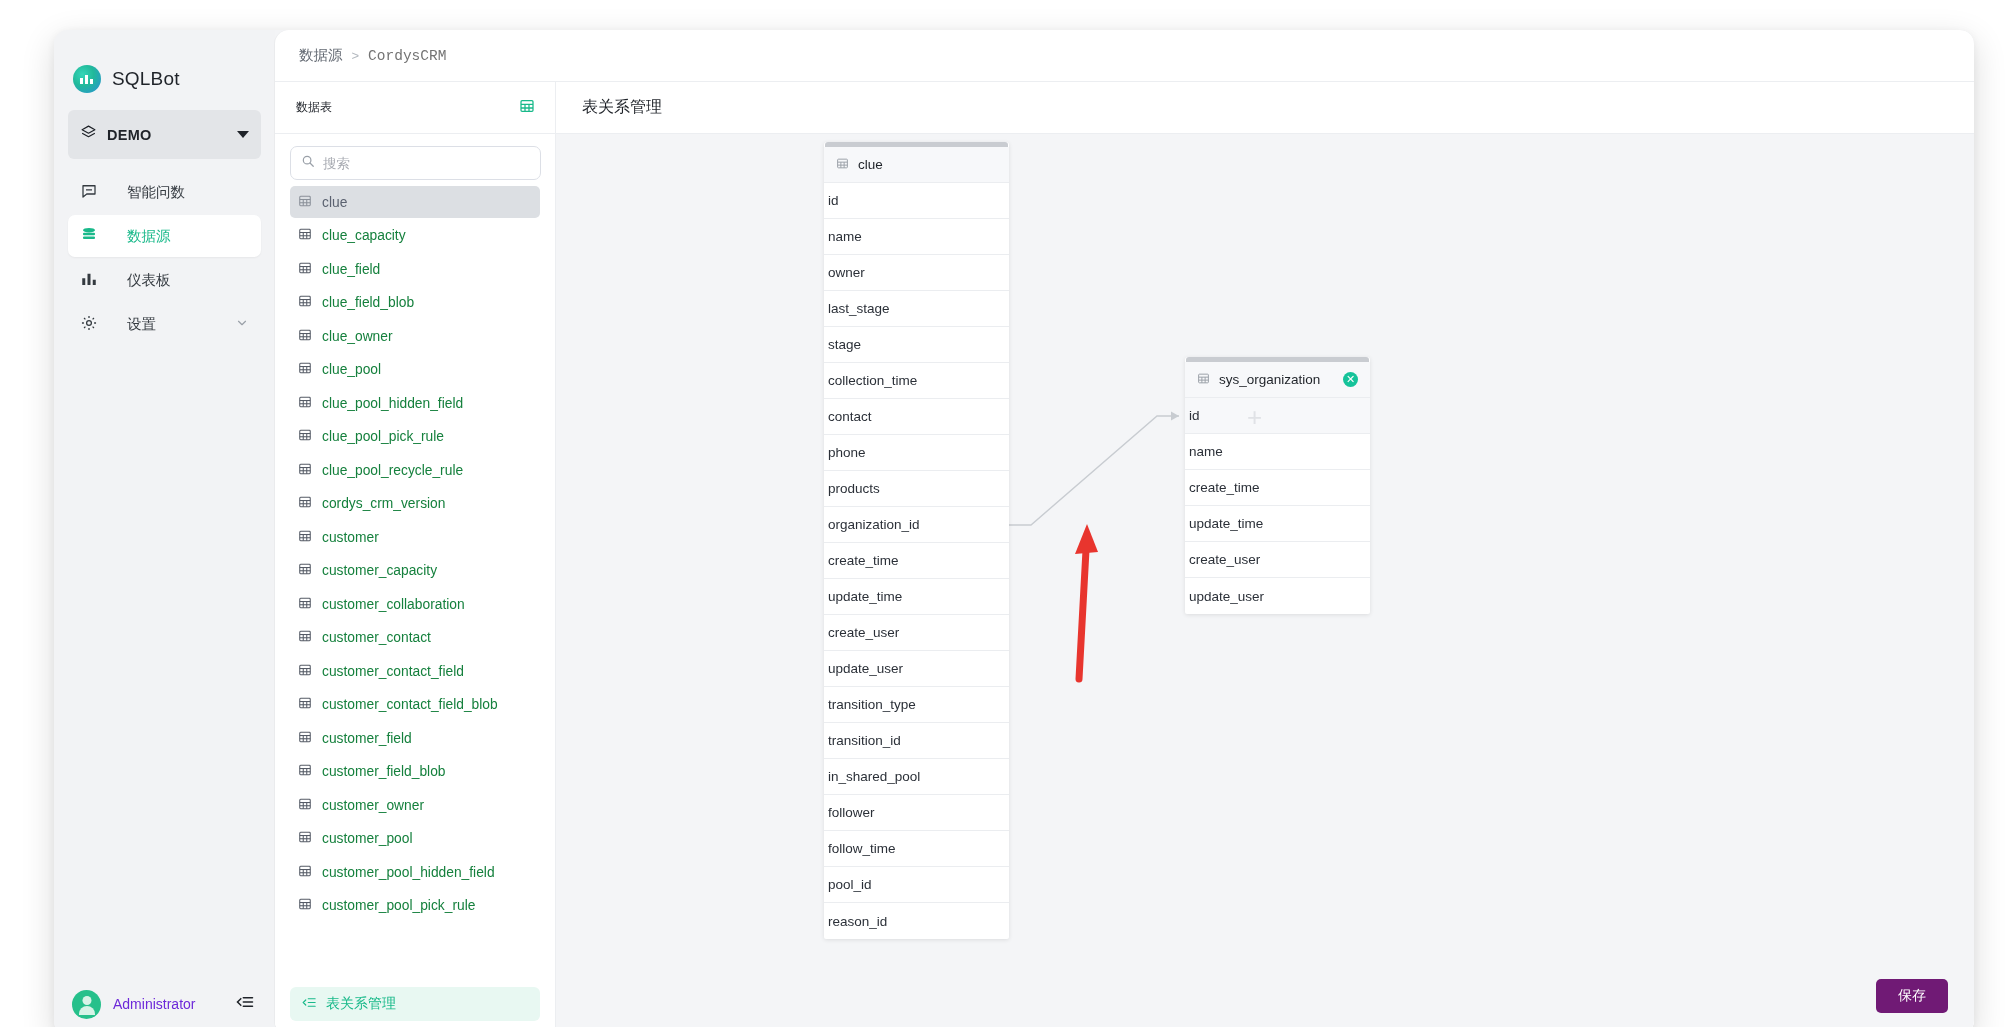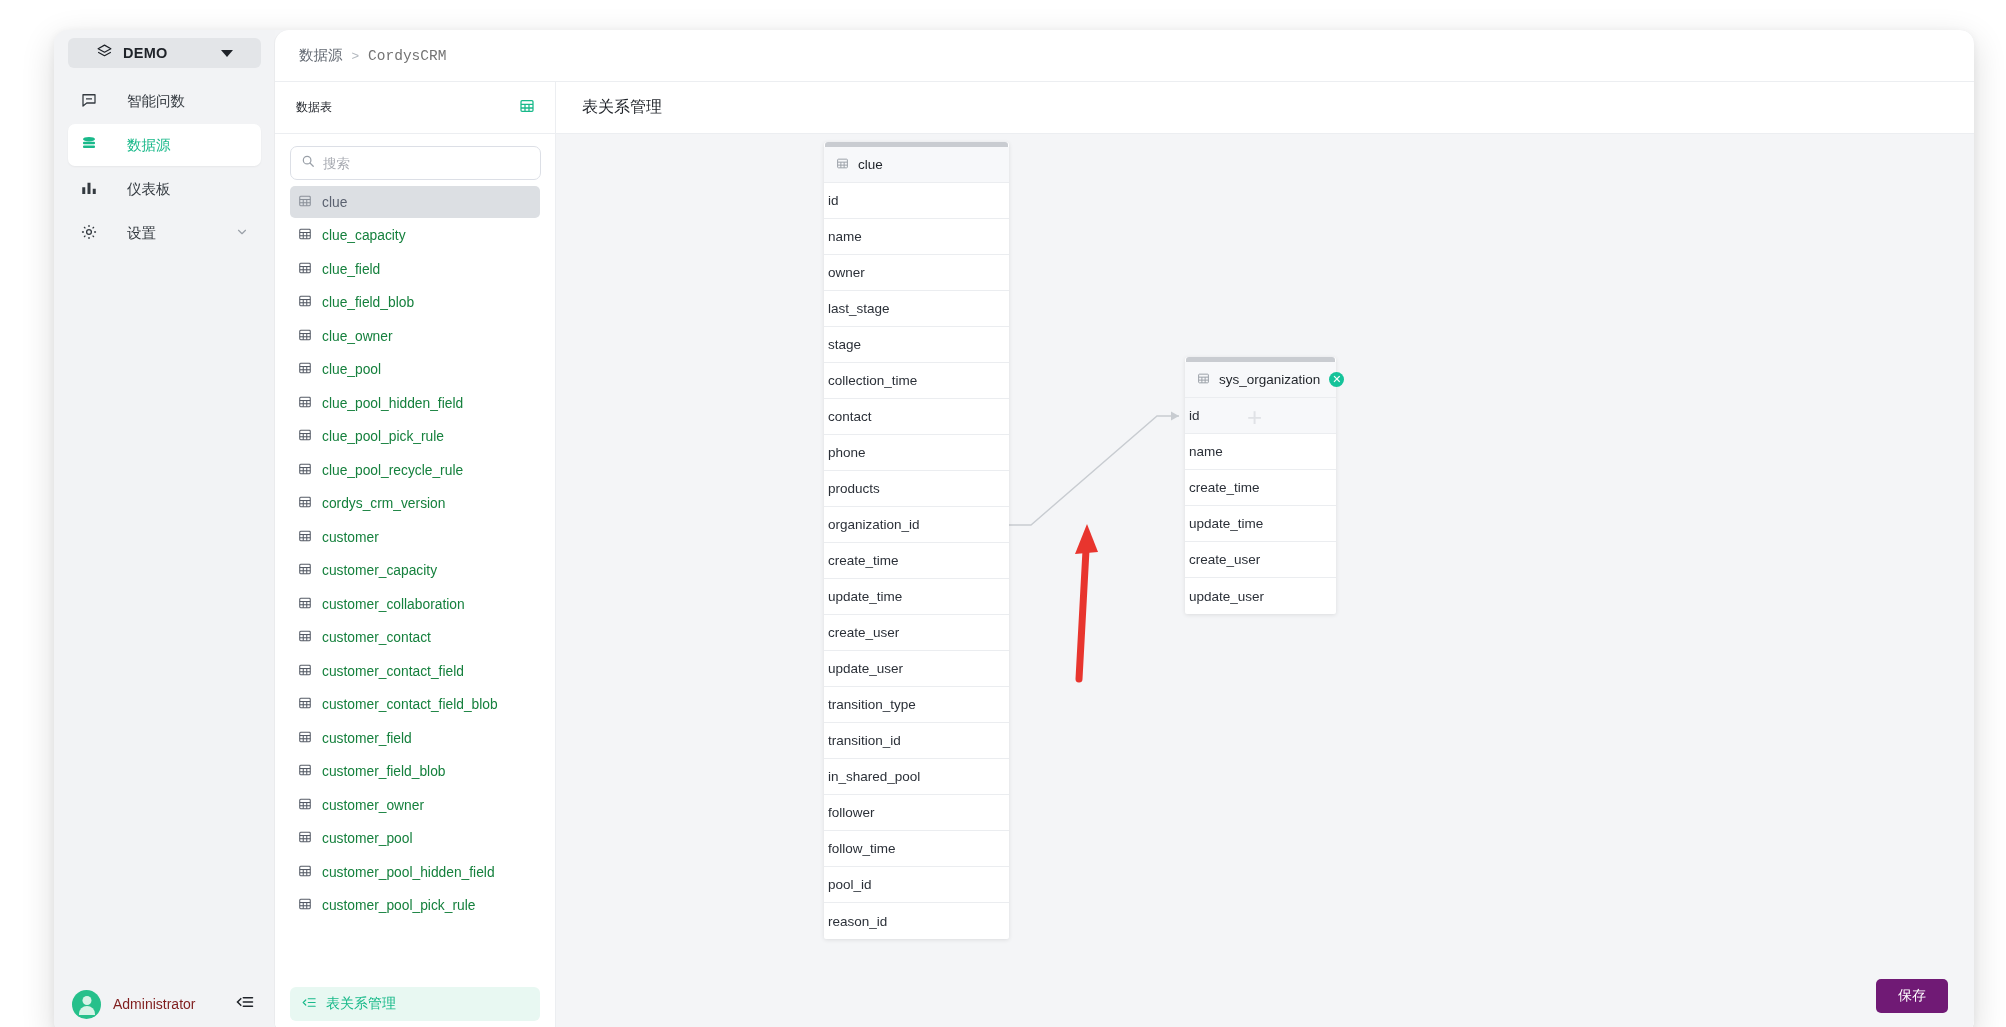--- a/index.html
+++ b/index.html
@@ -40,23 +40,23 @@
     content:""; position:absolute; left:7px; top:9px; width:14px; height:10px;
     background:
       linear-gradient(#fff,#fff) 0 4px/3px 6px no-repeat,
       linear-gradient(#fff,#fff) 5px 1px/3px 9px no-repeat,
       linear-gradient(#fff,#fff) 10px 5px/3px 5px no-repeat;
   }
   .brand-name { font-size: 19px; color: #1f2329; font-weight: 400; letter-spacing:.2px;}
 
   .ds-select {
     margin: 8px 14px 0 14px;
-    height: 30px; border-radius: 6px;
+    height: 49px; border-radius: 6px;
     background: #e3e5e8;
-    display: flex; align-items: center; padding: 0 28px; gap: 10px;
+    display: flex; align-items: center; padding: 0 12px; gap: 10px;
     cursor: pointer;
   }
   .ds-select .label { font-size: 14.5px; color:#1f2329; font-weight:600; flex:1; letter-spacing:.3px;}
   .caret-down { width:0;height:0;border-left:6px solid transparent;border-right:6px solid transparent;border-top:7px solid #1f2329; }
 
   .nav-list { margin-top: 10px; }
   .nav-item {
     display:flex; align-items:center; gap:29px;
     height: 42px; margin: 2px 14px; padding: 0 12px;
     border-radius: 7px; cursor:pointer;
@@ -69,21 +69,21 @@
   .user-row {
     display:flex; align-items:center; gap:12px;
     height: 62px; padding: 0 20px 0 18px;
   }
   .avatar {
     width: 29px; height:29px; border-radius:50%;
     background:#26c08b; position:relative; flex:0 0 29px;
   }
   .avatar::before{content:"";position:absolute;left:50%;top:6px;transform:translateX(-50%);width:9px;height:9px;border-radius:50%;background:#d7f3e7;}
   .avatar::after{content:"";position:absolute;left:50%;bottom:4px;transform:translateX(-50%);width:16px;height:9px;border-radius:8px 8px 0 0;background:#d7f3e7;}
-  .user-name{font-size:14px;color:#7f1d1d;flex:1;}
+  .user-name{font-size:14px;color:#6d28d9;flex:1;}
 
   
   #right-panel {
     flex: 1; height: 100%;
     background:#ffffff;
     border-radius: 14px 14px 14px 14px;
     display:flex; flex-direction:column;
     overflow:hidden;
     box-shadow: -1px 0 0 rgba(0,0,0,0.03);
   }
@@ -189,20 +189,24 @@
     pointer-events:none;
   }
 </style>
 </head>
 <body>
 
 <div id="app-window">
 
   <div id="left-nav">
 
+    <div class="brand">
+      <div class="brand-logo"></div>
+      <div class="brand-name">SQLBot</div>
+    </div>
 
     <div class="ds-select">
       <span>
         <svg width="17" height="17" viewBox="0 0 24 24" fill="none" stroke="#1f2329" stroke-width="1.7" stroke-linejoin="round">
           <polygon points="12,3 21,8 12,13 3,8"></polygon>
             <polyline points="3,13 12,18 21,13"></polyline>
         </svg>
       </span>
       <span class="label">DEMO</span>
       <span class="caret-down"></span>
@@ -583,21 +587,21 @@
                 <div class="er-row">create_user</div>
                 <div class="er-row">update_user</div>
                 <div class="er-row">transition_type</div>
                 <div class="er-row">transition_id</div>
                 <div class="er-row">in_shared_pool</div>
                 <div class="er-row">follower</div>
                 <div class="er-row">follow_time</div>
                 <div class="er-row">pool_id</div>
                 <div class="er-row">reason_id</div>
               </div>
-              <div class="er-node" style="left: 629px; top: 223px; width: 151px;">
+              <div class="er-node" style="left: 629px; top: 223px; width: 185px;">
                 <div class="grip"></div>
                 <div class="er-head">
                   <span><svg width="13" height="13" viewBox="0 0 24 24" fill="none" stroke="#9aa0a8" stroke-width="1.8">
                       <rect x="3" y="4" width="18" height="16" rx="1.5"></rect>
                       <line x1="3" y1="9.5" x2="21" y2="9.5"></line>
                       <line x1="3" y1="15" x2="21" y2="15"></line>
                       <line x1="9" y1="9.5" x2="9" y2="20"></line>
                       <line x1="15" y1="9.5" x2="15" y2="20"></line>
                     </svg></span>
                   <span class="ttl">sys_organization</span>

